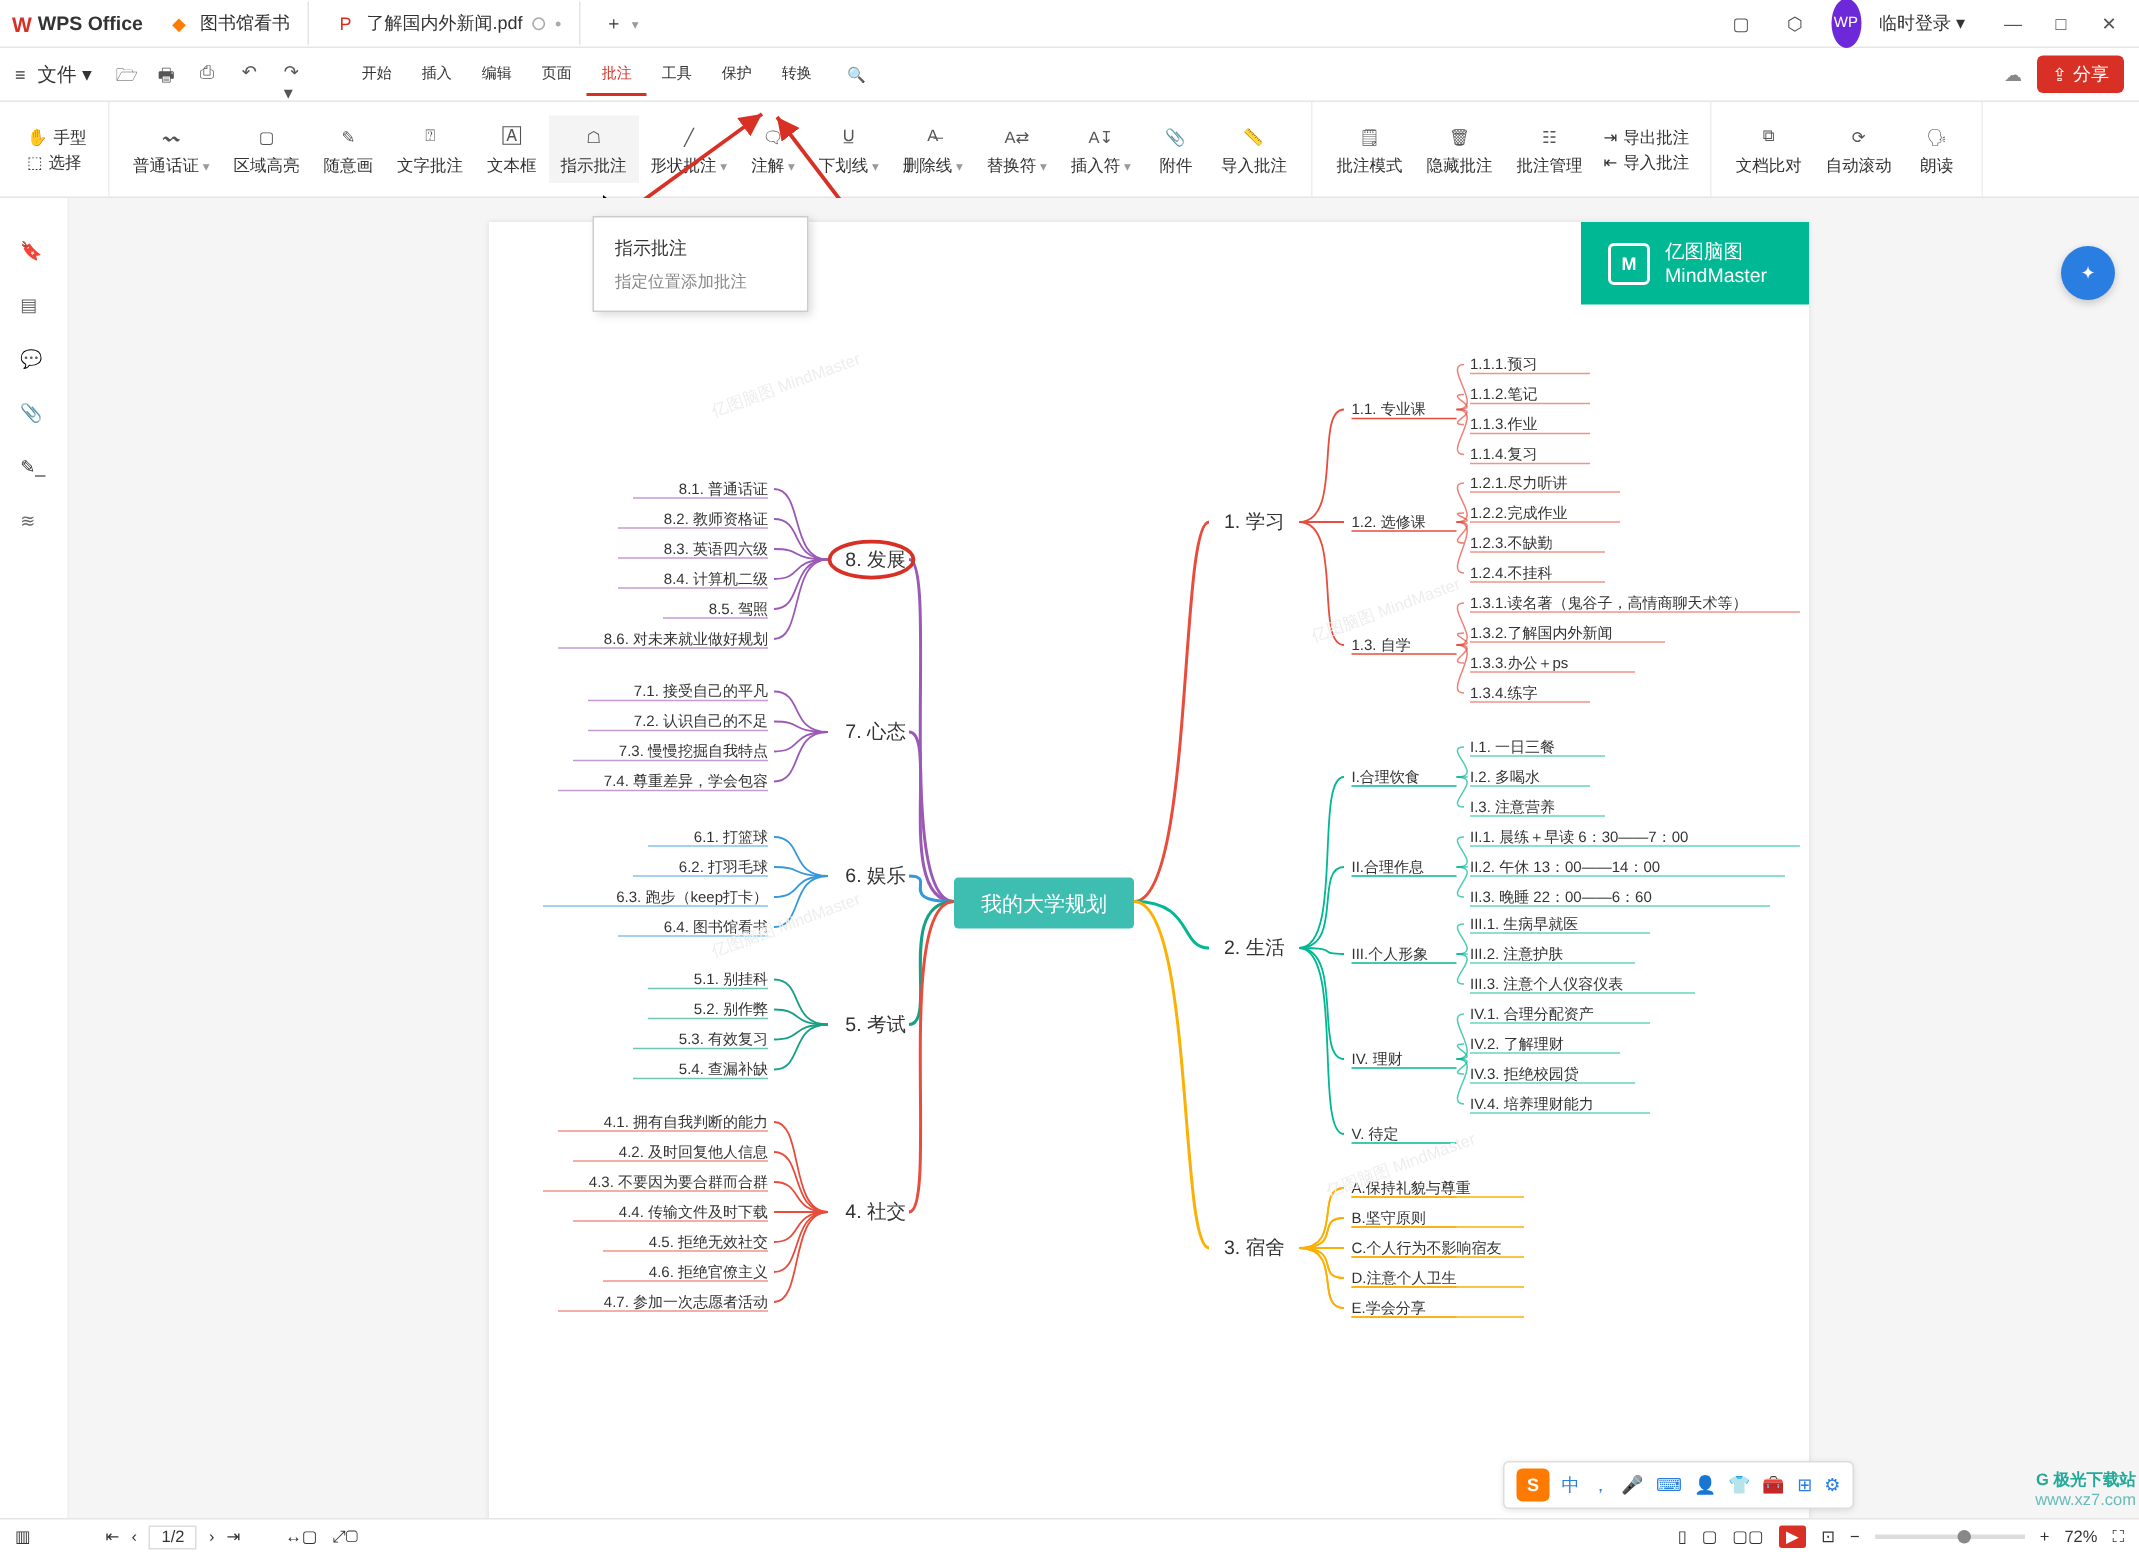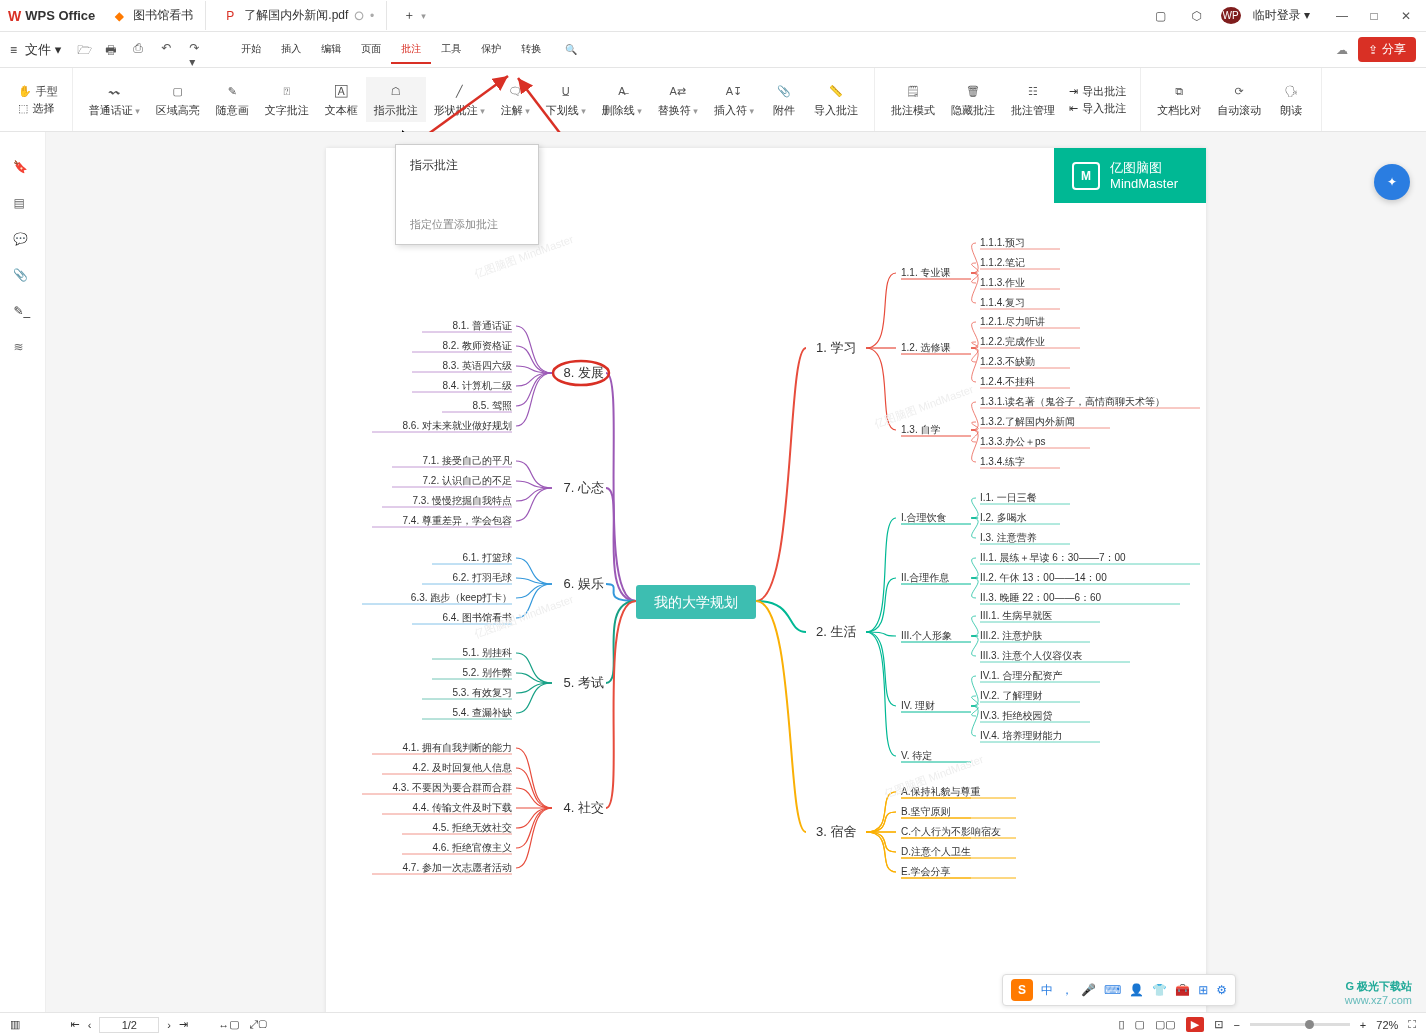--- a/index.html
+++ b/index.html
@@ -8,21 +8,21 @@
 
 .titlebar { height: 32px; display: flex; align-items: center; background: #fff; border-bottom: 1px solid #e5e5e5; }
 .titlebar .left { display: flex; align-items: center; gap: 4px; padding-left: 8px; }
 .wps-logo { display: flex; align-items: center; gap: 4px; font-weight: bold; font-size: 13px; }
 .wps-logo .w { color: #d93025; font-size: 14px; }
 .tab { display: flex; align-items: center; gap: 6px; padding: 6px 12px; border-right: 1px solid #e5e5e5; font-size: 12px; }
 .tab.active { background: #fff; }
 .tab .icon { width: 16px; height: 16px; display: inline-flex; align-items: center; justify-content: center; }
 .titlebar .right { margin-left: auto; display: flex; align-items: center; gap: 12px; padding-right: 8px; }
 .titlebar .right .ic { width: 24px; height: 24px; display: flex; align-items: center; justify-content: center; color: #555; }
-.avatar { width: 20px; height: 17px; border-radius: 50%; background: #7f1d1d; color: #fff; font-size: 10px; display: flex; align-items: center; justify-content: center; }
+.avatar { width: 20px; height: 33px; border-radius: 50%; background: #6d28d9; color: #fff; font-size: 10px; display: flex; align-items: center; justify-content: center; }
 .win-controls { display: flex; gap: 8px; margin-left: 8px; }
 .win-controls span { width: 24px; text-align: center; color: #555; }
 
 
 .menubar { height: 36px; display: flex; align-items: center; padding: 0 10px; gap: 4px; border-bottom: 1px solid #e5e5e5; }
 .menubar .hamburger { margin-right: 4px; }
 .menubar .file-label { font-size: 13px; }
 .menubar .qa { display: flex; gap: 10px; margin-left: 12px; margin-right: 20px; }
 .menubar .qa .ic { width: 18px; height: 18px; color: #555; }
 .menubar .menu { font-size: 10px; padding: 6px 10px; cursor: default; }
@@ -35,21 +35,21 @@
 .tool-group { display: flex; align-items: center; border-right: 1px solid #eee; padding: 0 8px; }
 .tool-mini { display: flex; flex-direction: column; gap: 2px; padding: 4px 6px; }
 .tool-mini .row { display: flex; align-items: center; gap: 4px; font-size: 11px; }
 .tool { display: flex; flex-direction: column; align-items: center; justify-content: center; gap: 2px; padding: 4px 8px; font-size: 11px; min-width: 44px; }
 .tool .ic { width: 20px; height: 20px; display: flex; align-items: center; justify-content: center; color: #555; }
 .tool.drop .label::after { content: " ▾"; font-size: 9px; color: #999; }
 
 
 .popup { position: absolute; left: 395px; top: 144px; background: #fff; border: 1px solid #ccc; box-shadow: 2px 2px 6px rgba(0,0,0,.15); padding: 8px 0; width: 144px; z-index: 10; }
 .popup .item-title { padding: 4px 14px; font-size: 12px; }
-.popup .item-sub { padding: 2px 14px 4px; font-size: 11px; color: #888; margin-top: 37px; }
+.popup .item-sub { padding: 2px 14px 4px; font-size: 11px; color: #888; }
 
 
 .arrow { position: absolute; pointer-events: none; }
 
 
 .sidebar { position: absolute; left: 0; top: 132px; width: 46px; bottom: 24px; background: #fff; border-right: 1px solid #eee; display: flex; flex-direction: column; align-items: center; gap: 18px; padding-top: 28px; }
 .sidebar .ic { width: 18px; height: 18px; color: #666; }
 .sidebar .ic.active-edit { color: #333; }
 
 
@@ -63,32 +63,32 @@
 .node-text { font-size: 10px; fill: #333; }
 .center-box { fill: #3dbeb1; }
 .center-text { font-size: 14px; fill: #fff; font-weight: 500; }
 .branch-text { font-size: 13px; fill: #333; font-weight: 500; }
 
 .fab { position: absolute; right: 16px; top: 164px; width: 36px; height: 36px; border-radius: 50%; background: #2a7de1; color: #fff; display: flex; align-items: center; justify-content: center; box-shadow: 0 2px 6px rgba(0,0,0,.2); }
 
 
 .statusbar { position: absolute; left: 0; right: 0; bottom: 0; height: 24px; border-top: 1px solid #e5e5e5; display: flex; align-items: center; padding: 0 10px; gap: 10px; font-size: 11px; background: #fff; }
 .statusbar .center-nav { display: flex; align-items: center; gap: 8px; margin-left: 40px; }
-.statusbar .pageinput { border: 1px solid #ddd; padding: 1px 6px; font-size: 11px; width: 60px; text-align: center; }
+.statusbar .pageinput { border: 1px solid #ddd; padding: 1px 6px; font-size: 11px; width: 32px; text-align: center; }
 .statusbar .right { margin-left: auto; display: flex; align-items: center; gap: 10px; }
 .zoom-slider { width: 100px; height: 3px; background: #ddd; position: relative; }
 .zoom-slider .thumb { position: absolute; top: -3px; width: 9px; height: 9px; background: #888; border-radius: 50%; }
 
 
 .ime { position: absolute; right: 190px; bottom: 30px; display: flex; align-items: center; gap: 8px; background: #fff; border: 1px solid #ddd; border-radius: 4px; padding: 4px 8px; box-shadow: 0 1px 4px rgba(0,0,0,.1); font-size: 12px; }
 .ime .s { width: 22px; height: 22px; background: #ff7a00; color: #fff; border-radius: 4px; display: flex; align-items: center; justify-content: center; font-weight: bold; }
 .ime .bl { color: #2a7de1; }
 
 
-.wm { position: absolute; right: 14px; bottom: 30px; font-size: 11px; color: #6bb; text-align: right; }
+.wm { position: absolute; right: 2px; bottom: 30px; font-size: 11px; color: #6bb; text-align: right; }
 .wm .logo { font-weight: bold; color: #2a9; }
 </style>
 </head>
 <body>
 
 <div class="titlebar">
   <div class="left">
     <div class="wps-logo">
       <span class="w">W</span>
       <span>WPS Office</span>

